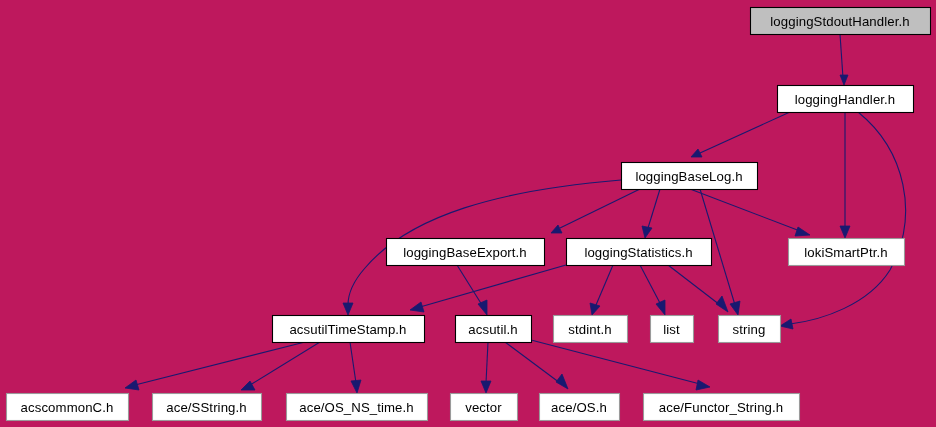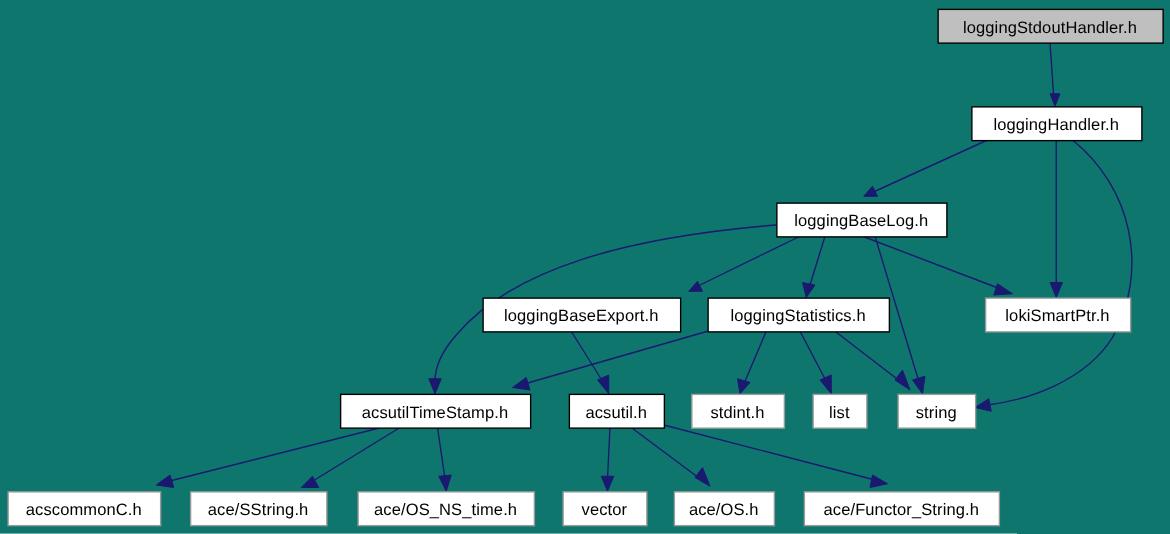--- a/index.html
+++ b/index.html
@@ -4,21 +4,21 @@
 <style>
   html, body {
     margin: 0;
     padding: 0;
     background: #ffffff;
   }
   #canvas {
     position: relative;
     width: 936px;
     height: 427px;
-    background: #0f766e;
+    background: #be185d;
     font-family: "Liberation Sans", sans-serif;
     overflow: hidden;
   }
   #graph-svg {
     position: absolute;
     left: 0;
     top: 0;
     width: 936px;
     height: 427px;
   }

